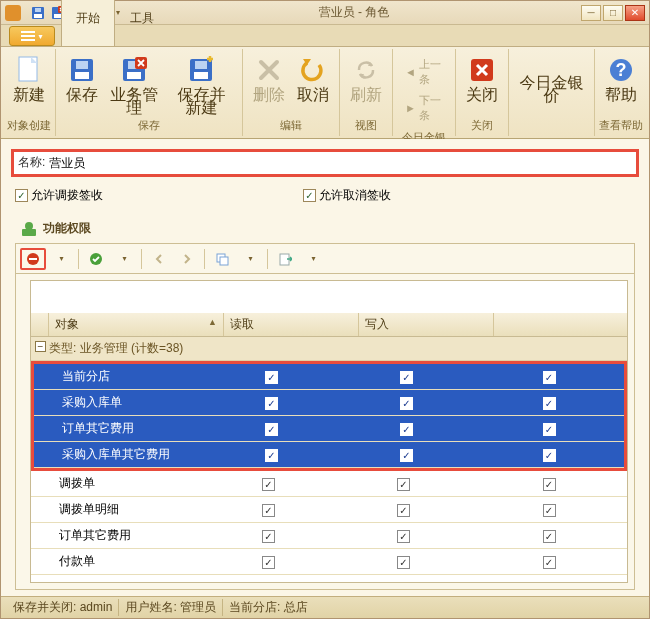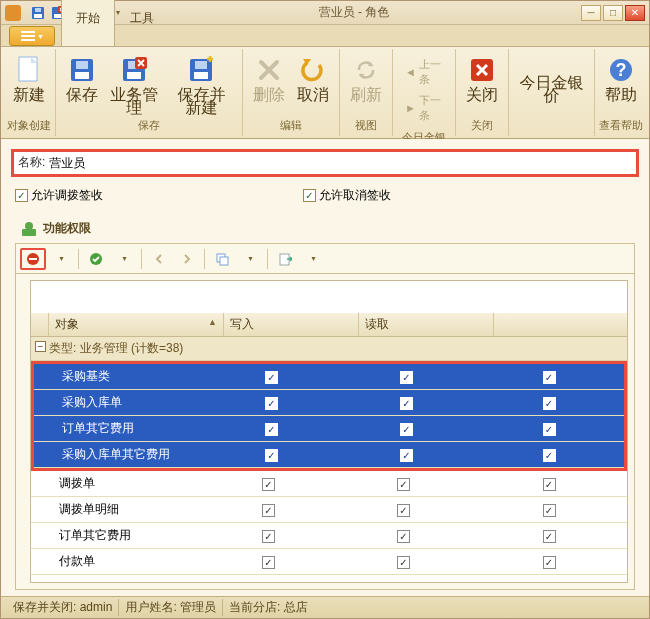--- a/index.html
+++ b/index.html
@@ -370,31 +370,31 @@
         <div class="tbtn">
             <span class="tri">▾</span>
           </div>
       </div>
 
       <div class="grid-wrap">
         <div class="grid">
           <div class="ghead">
             <div class="gh" style="width:18px;"></div>
             <div class="gh gh-obj"><span>对象</span><span class="arrow">▲</span></div>
+            <div class="gh gh-r">读取</div>
             <div class="gh gh-w">写入</div>
-            <div class="gh gh-r">读取</div>
           </div>
           <div class="scroll">
             <div class="grouprow">
               <span class="exp">−</span>
               <span>类型: 业务管理 (计数=38)</span>
             </div>
             <div class="hlbox" id="rows-container">
                 <div class="gridrow sel">
-                  <div class="c-obj">采购基类</div>
+                  <div class="c-obj">当前分店</div>
                   <div class="c-r"><span class="cellchk">✓</span></div>
                   <div class="c-w"><span class="cellchk">✓</span></div>
                   <div class="c-c"><span class="cellchk">✓</span></div>
                 </div>
                 <div class="gridrow sel">
                   <div class="c-obj">采购入库单</div>
                   <div class="c-r"><span class="cellchk">✓</span></div>
                   <div class="c-w"><span class="cellchk">✓</span></div>
                   <div class="c-c"><span class="cellchk">✓</span></div>
                 </div>

